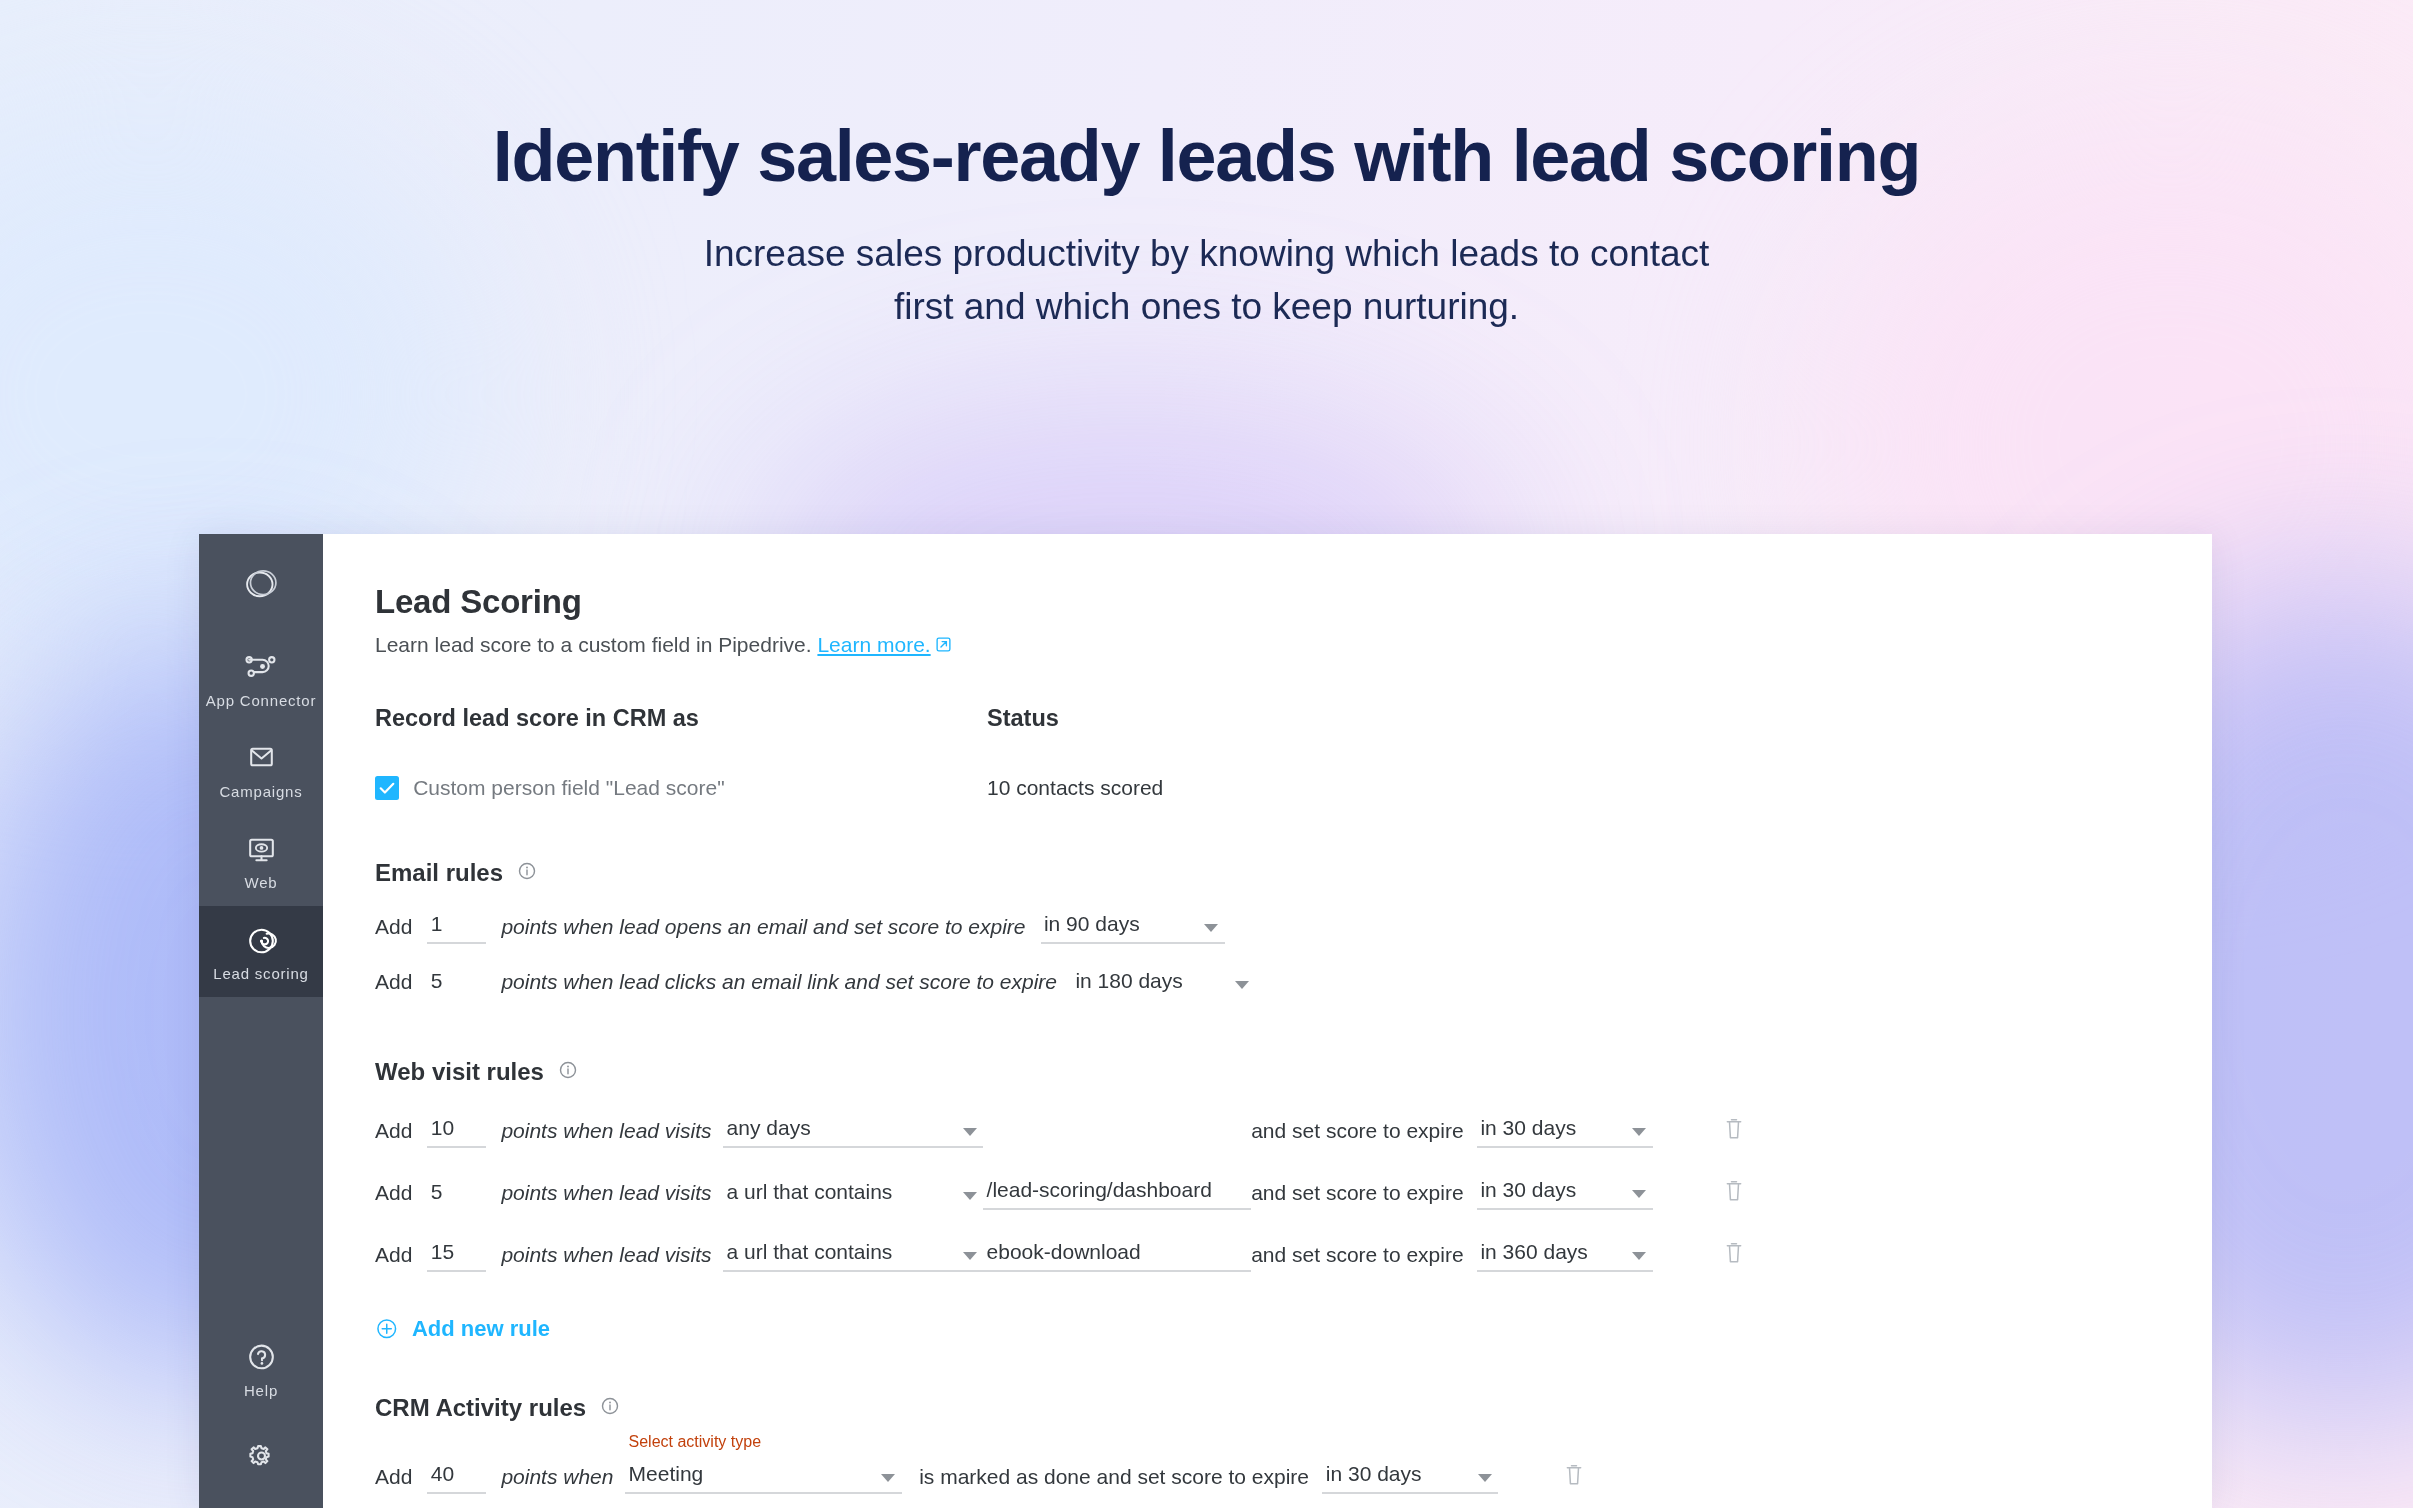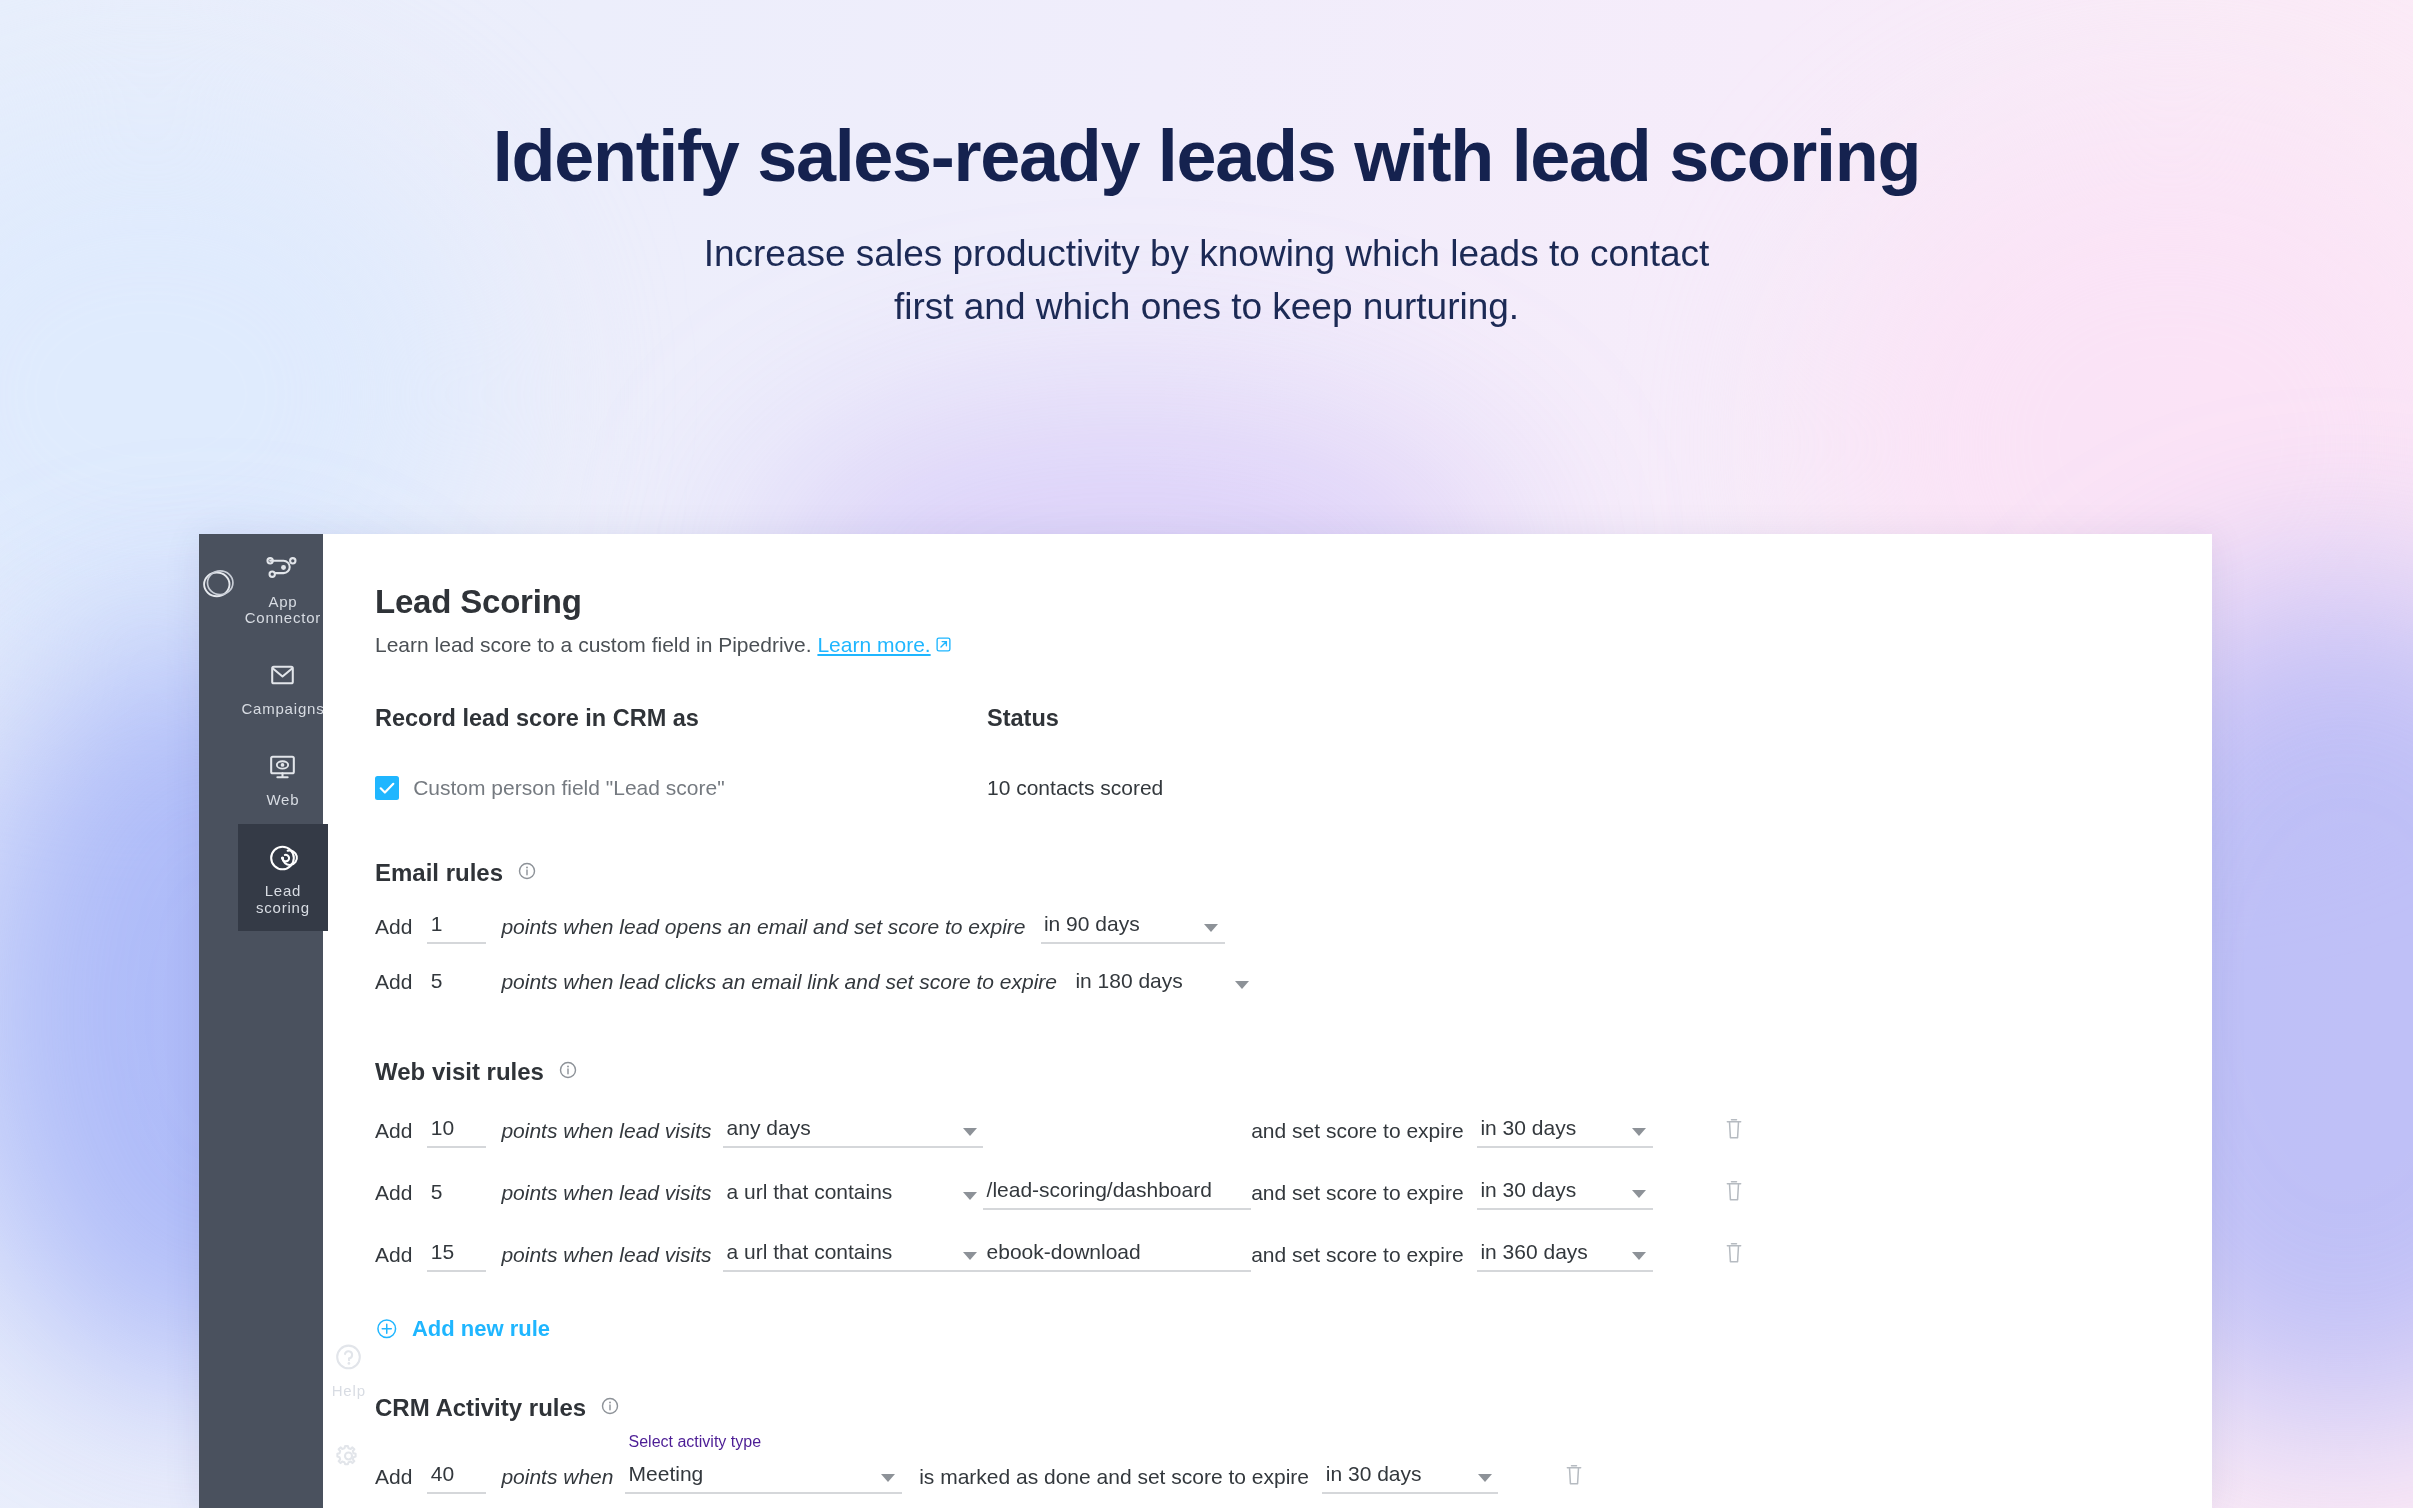--- a/index.html
+++ b/index.html
@@ -61,21 +61,21 @@
     box-shadow: 0 3.4px 34px rgba(60,70,130,0.10);
     z-index: 4;
   }
 
   
   .sidebar {
     width: 124px;
     flex: 0 0 124px;
     background: #4a515e;
     display: flex;
-    flex-direction: row;
+    flex-direction: column;
     align-items: stretch;
     position: relative;
   }
   .sb-logo {
     height: 99px;
     display: flex; align-items: center; justify-content: center;
   }
   .nav-list { display: flex; flex-direction: column; }
   .nav-item {
     padding: 18.4px 3.4px 15px 3.4px;
@@ -195,21 +195,21 @@
     border-right: 7.5px solid transparent;
     border-top: 8.4px solid #8d9298;
   }
   .select.nl { border-bottom: none; }
 
   .float-label {
     position: absolute;
     left: 3.4px;
     top: -28.5px;
     font-size: 16px;
-    color: #4c1d95;
+    color: #c2410c;
     font-weight: 400;
   }
 
   .trash { cursor: pointer; padding-bottom: 1.7px; }
 
   .addrule {
     margin-top: 44px;
     display: flex; align-items: center; gap: 13.4px;
     color: #1fb6ff; font-size: 22px; font-weight: 700;
     cursor: pointer;

